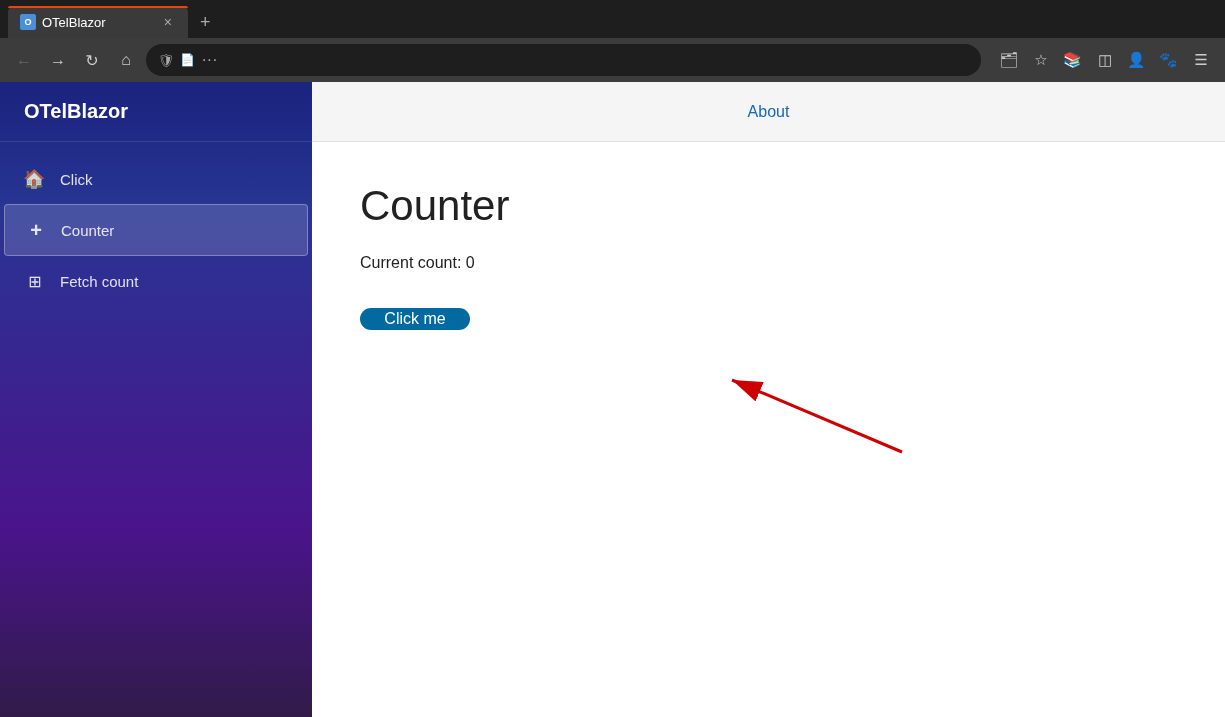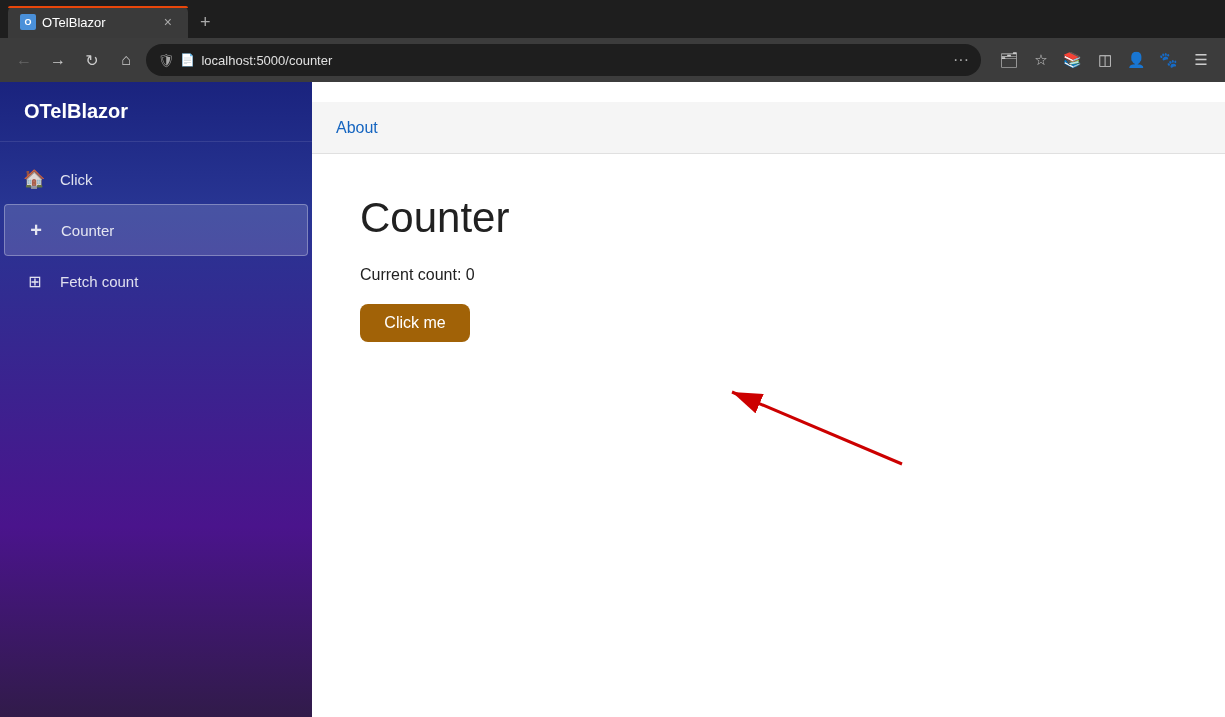--- a/index.html
+++ b/index.html
@@ -180,28 +180,27 @@
 
     
     .main-content {
       flex: 1;
       background: #fff;
       display: flex;
       flex-direction: column;
     }
 
     .top-bar {
-      height: 52px;
-      display: flex;
-      align-items: center;
-      justify-content: flex-start;
+      height: 60px;
+      display: flex;
+      align-items: center;
+      justify-content: center;
       padding: 0 24px;
       background: #f5f5f5;
       border-bottom: 1px solid #e0e0e0;
-      margin-top: 20px;
     }
 
     .about-link {
       color: #1565c0;
       font-size: 16px;
       cursor: pointer;
       text-decoration: none;
     }
 
     .content-area {
@@ -214,30 +213,30 @@
     .page-title {
       font-size: 42px;
       font-weight: 300;
       color: #212121;
       margin-bottom: 24px;
     }
 
     .current-count {
       font-size: 16px;
       color: #212121;
-      margin-bottom: 20px;
+      margin-bottom: 36px;
     }
 
     .click-me-btn {
-      background: #a16207;
+      background: #0369a1;
       color: white;
       border: none;
-      padding: 10px 20px;
+      padding: 2px 20px;
       font-size: 16px;
-      border-radius: 8px;
+      border-radius: 15px;
       cursor: pointer;
       min-width: 110px;
     }
 
     
     .arrow-annotation {
       position: absolute;
       top: 210px;
       left: 390px;
       pointer-events: none;
@@ -264,21 +263,20 @@
 
   <div class="nav-bar">
     <div class="nav-btn disabled">←</div>
     <div class="nav-btn">→</div>
     <div class="nav-btn">↻</div>
     <div class="nav-btn">⌂</div>
 
     <div class="address-bar-wrap">
       <span class="shield-icon">🛡</span>
       <span class="shield-icon" style="font-size:12px;">📄</span>
-      <span class="address-text">localhost:5000/counter</span>
       <span class="shield-icon" style="font-size:16px;">···</span>
     </div>
 
     <div class="nav-icons">
       <span class="nav-icon">🗂</span>
       <span class="nav-icon">☆</span>
       <span class="nav-icon">📚</span>
       <span class="nav-icon">◫</span>
       <span class="nav-icon">👤</span>
       <span class="nav-icon">🐾</span>

